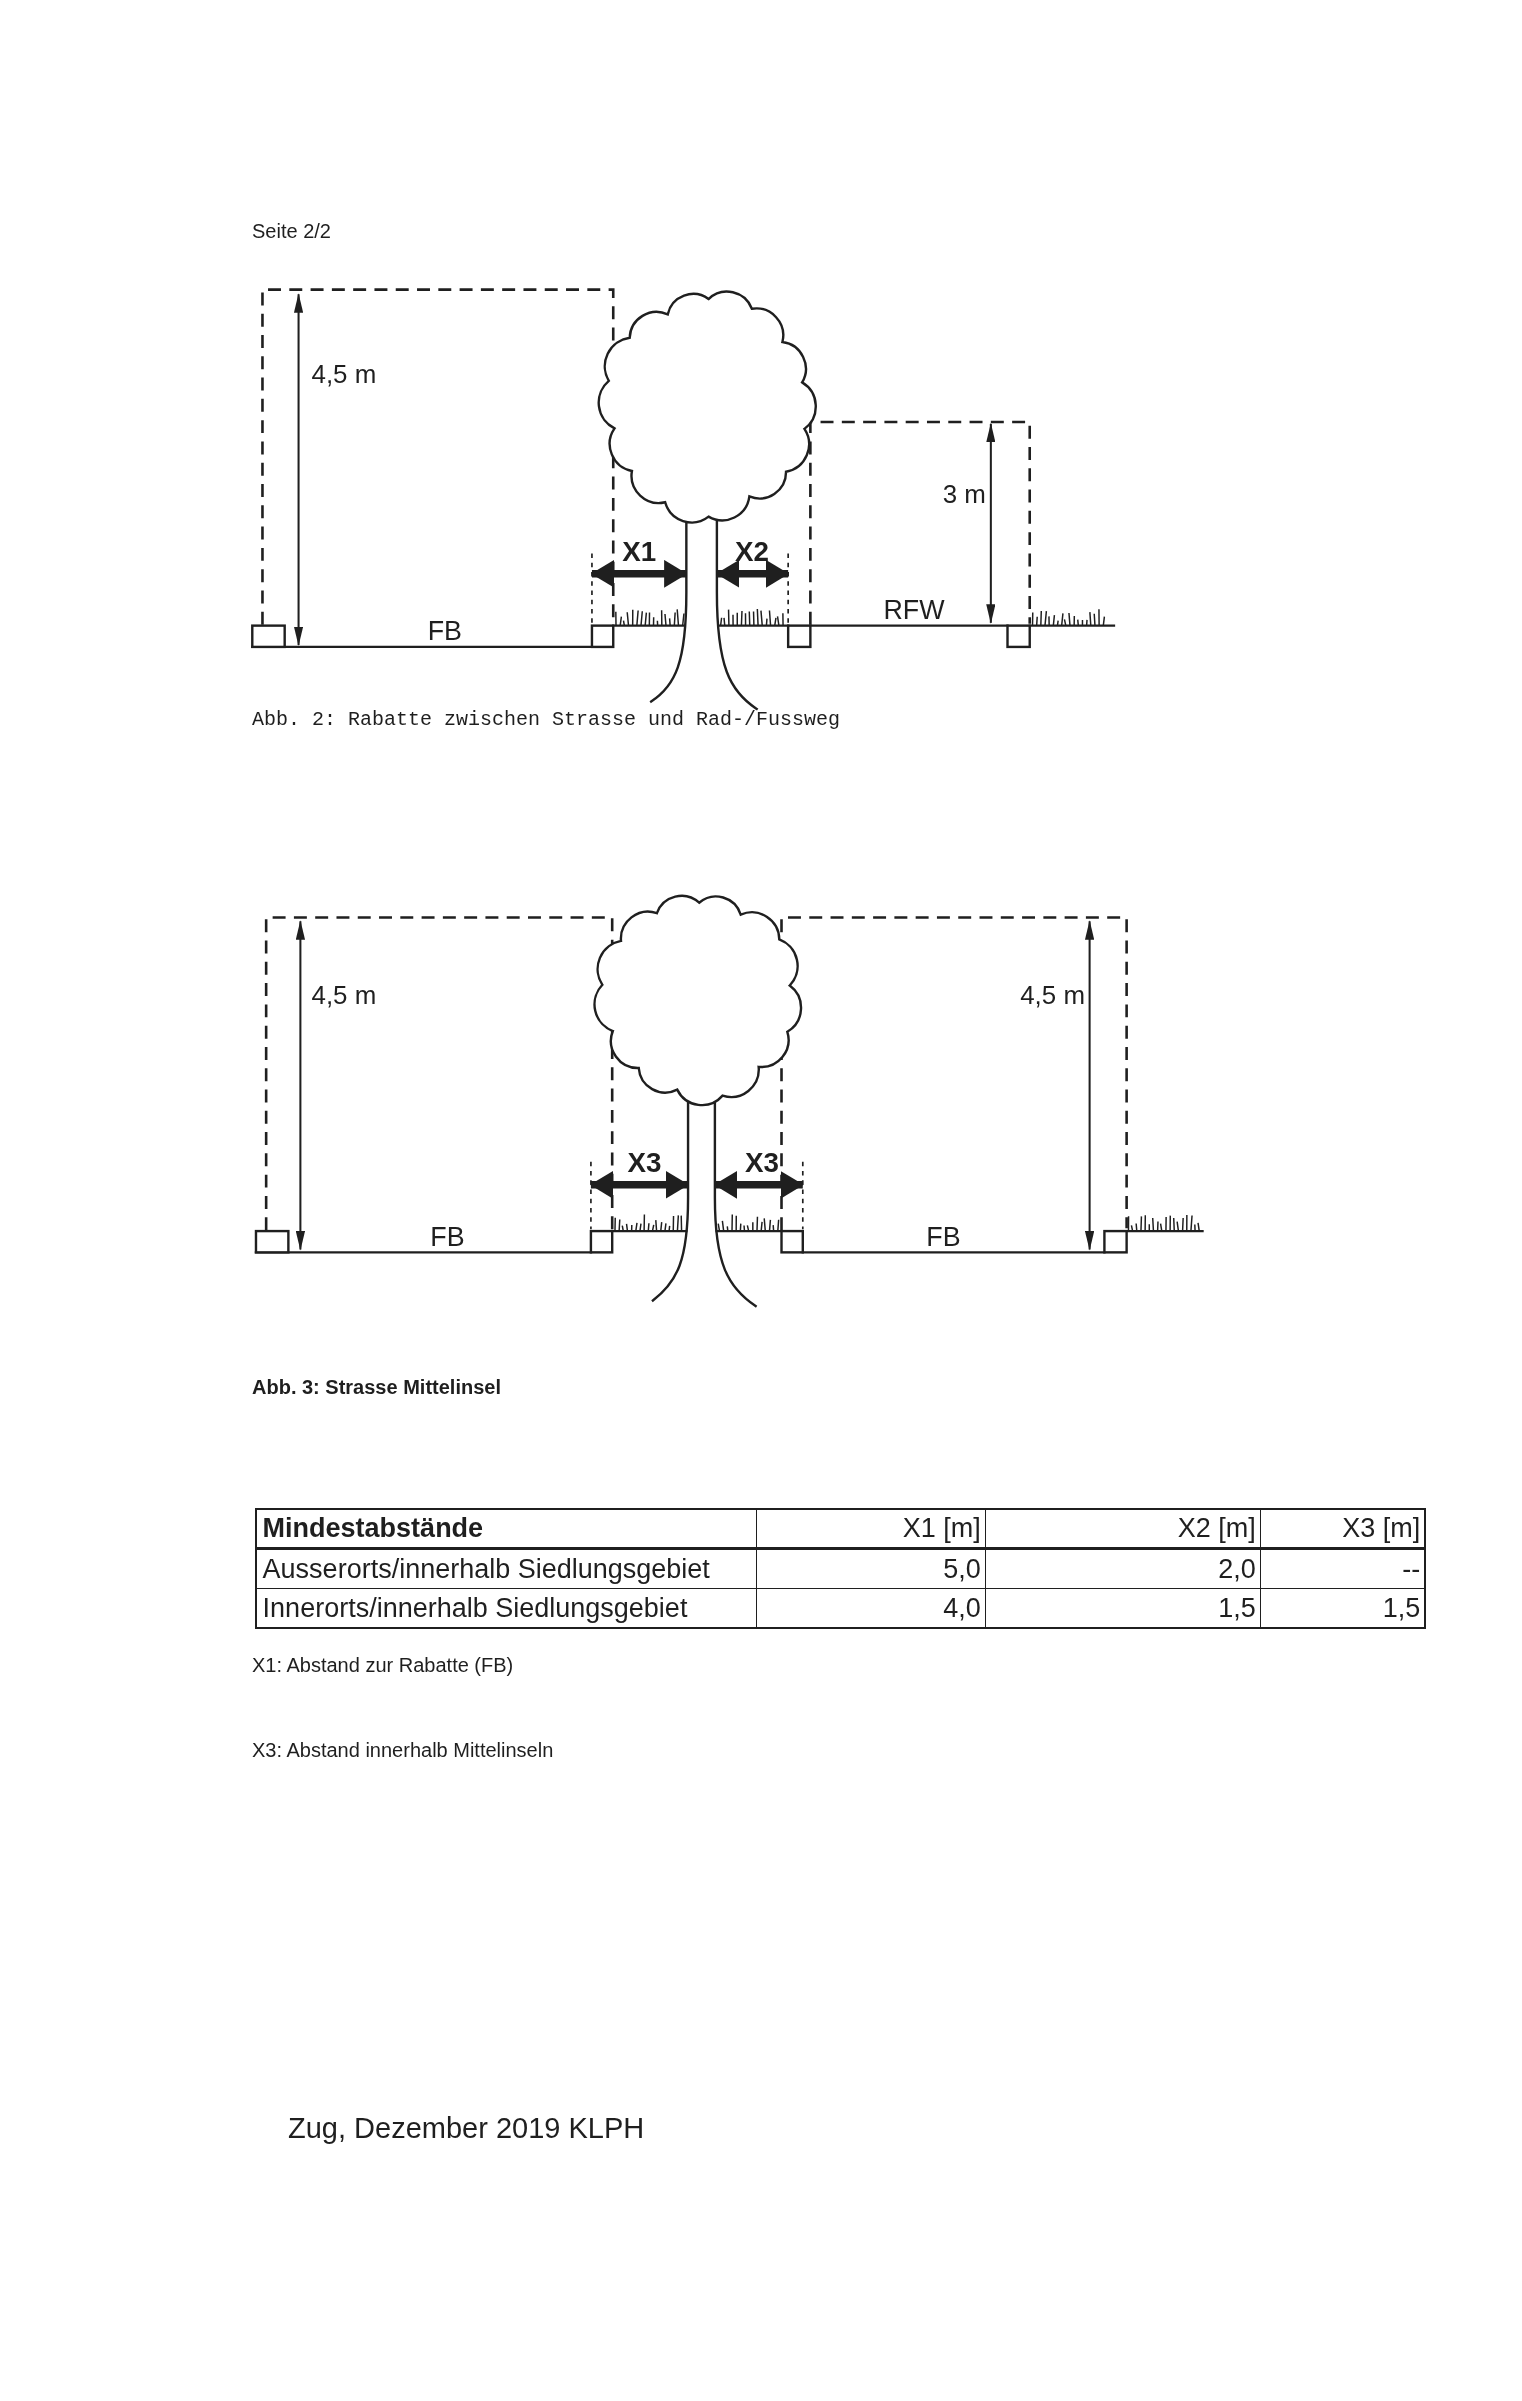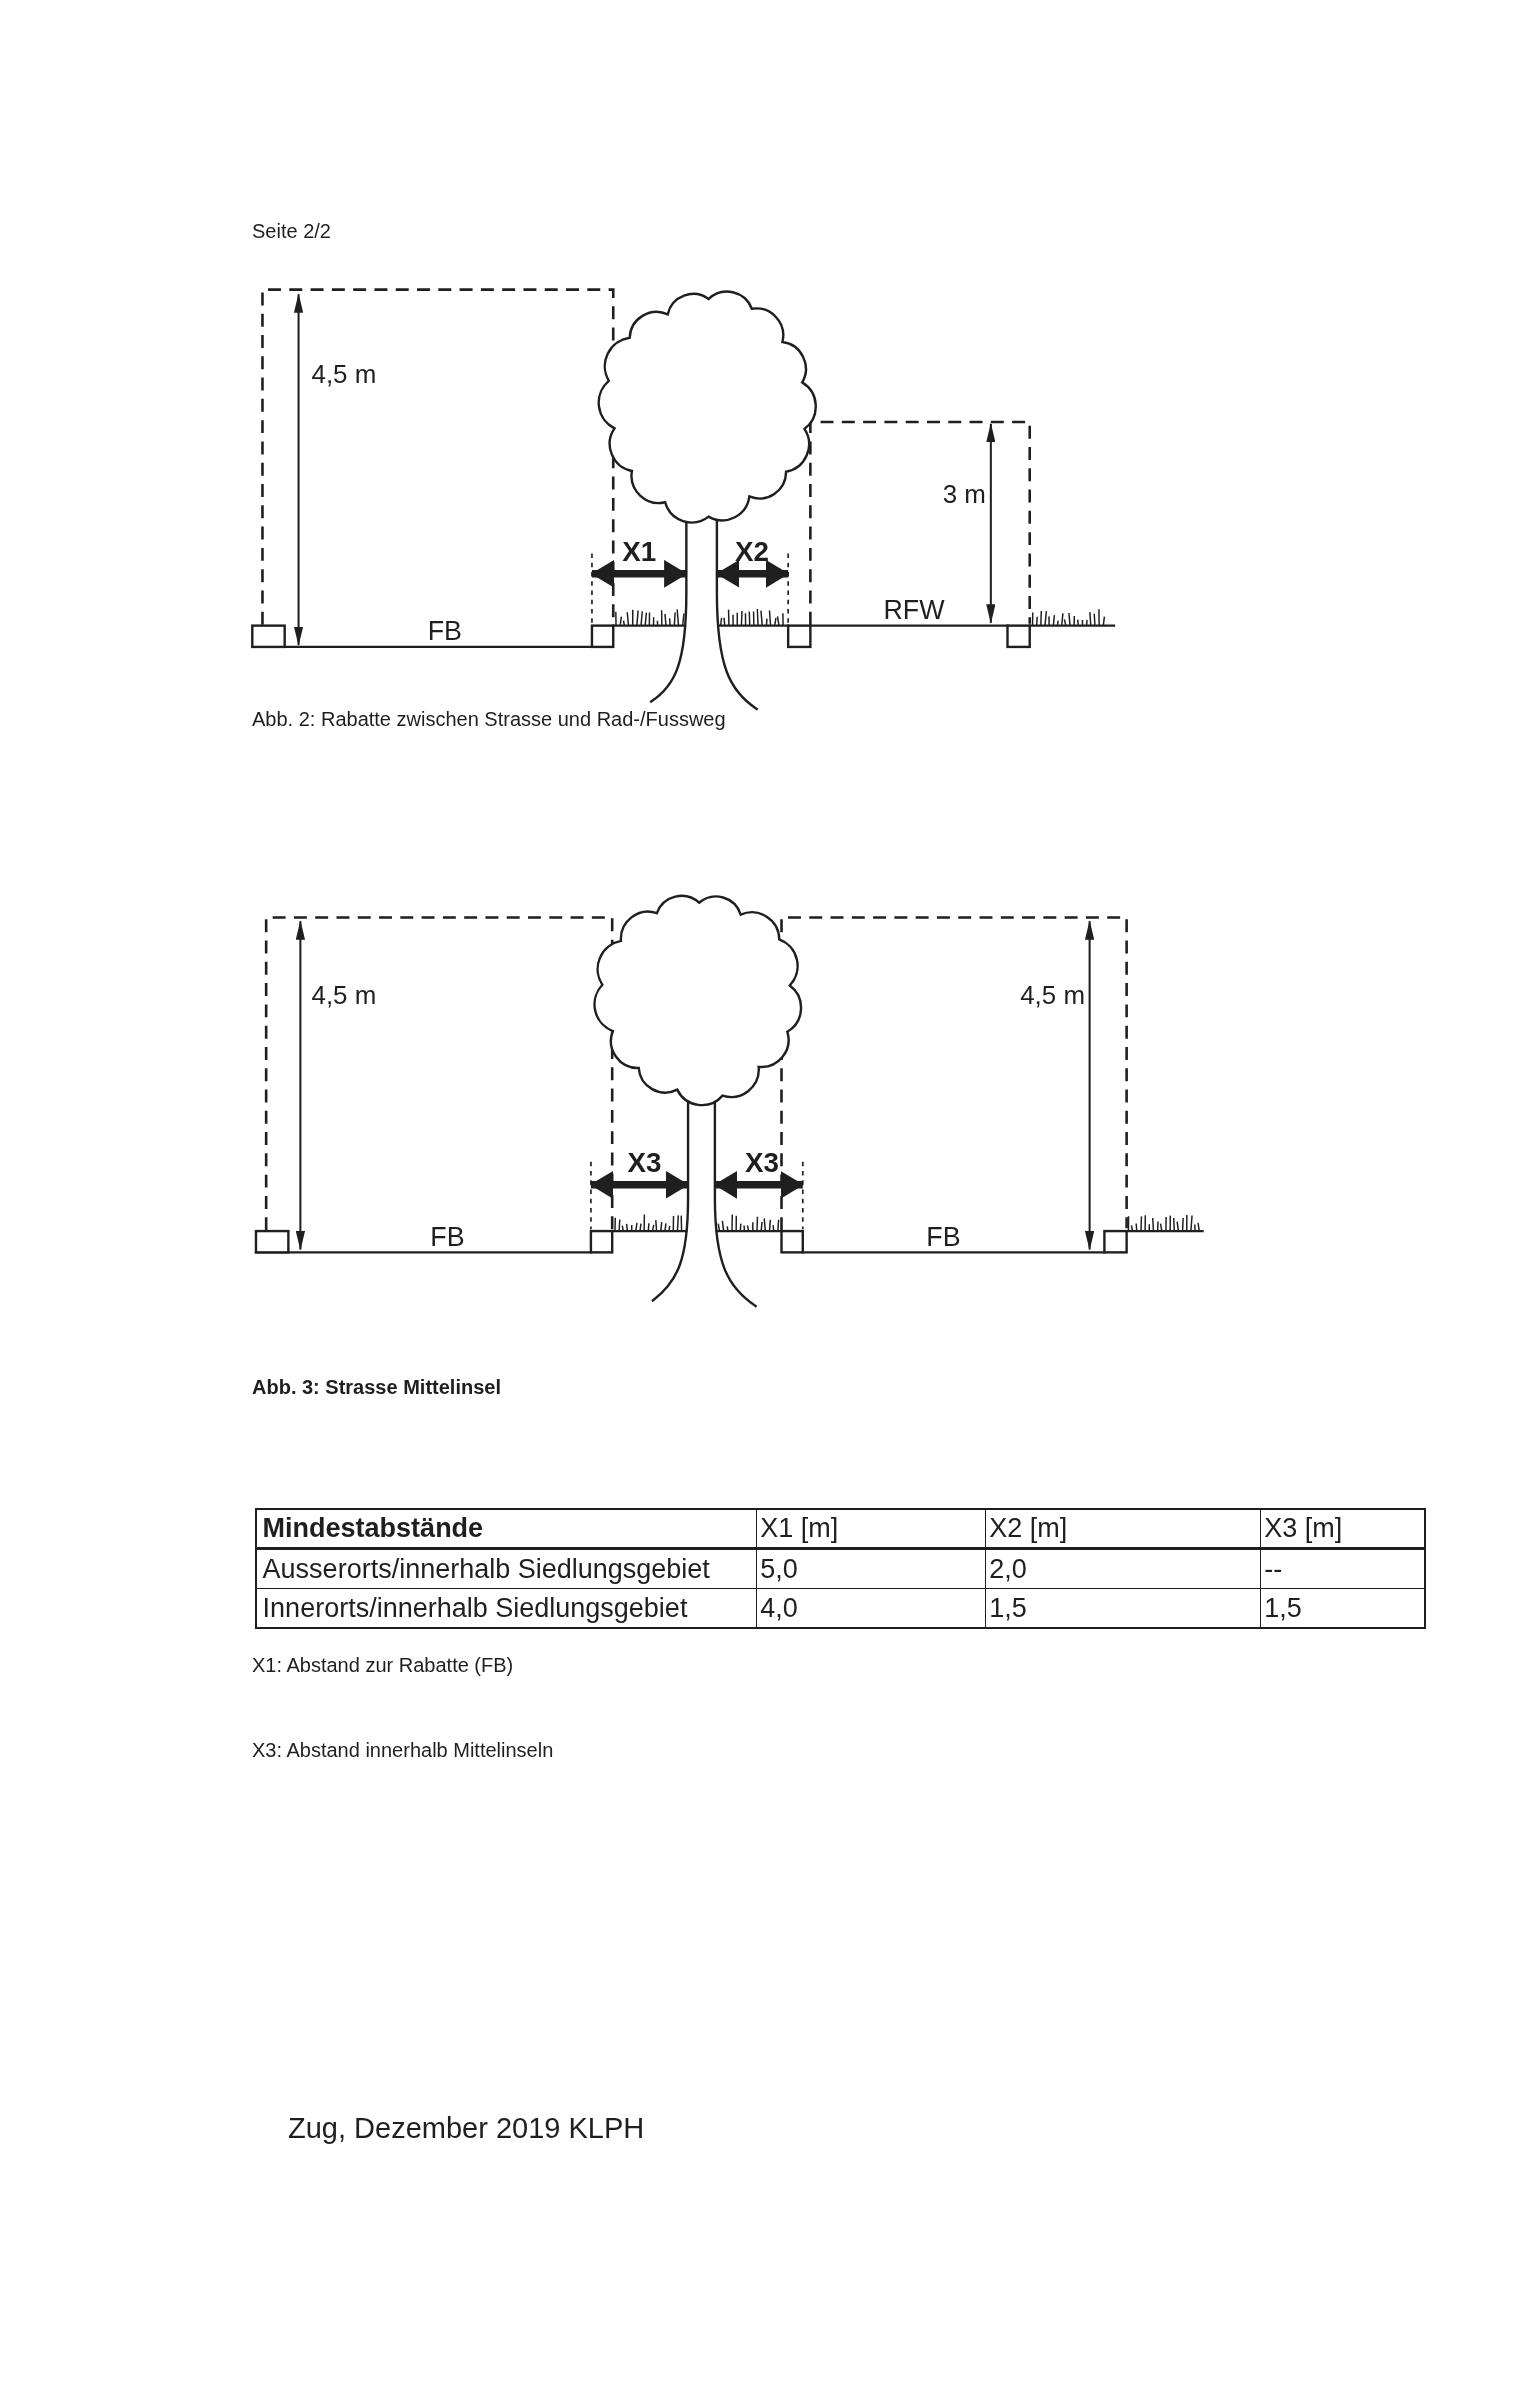--- a/index.html
+++ b/index.html
@@ -34,21 +34,21 @@
     font-size:27px;color:#1f1f1f;
     border:2.8px solid #1f1f1f;
   }
   .distance-table th,.distance-table td{
     border:1.9px solid #1f1f1f;
     height:38px;padding:0 3.7px;
     font-weight:normal;white-space:nowrap;overflow:hidden;
   }
   .distance-table thead th{border-bottom:3.7px solid #1f1f1f;height:37px;}
   .distance-table .c-label{text-align:left;padding-left:5.6px;}
-  .distance-table .c-val{text-align:left;}
+  .distance-table .c-val{text-align:right;}
   .distance-table thead .c-label{font-weight:bold;}
 </style>
 </head>
 <body>
 
 <div class="page">
 
   <div class="txt" style="left:252px;top:216px;">Seite 2/2</div>
 
   <svg style="left:231px;top:259px;" width="907" height="463" viewBox="250 280 980 500">
@@ -99,21 +99,21 @@
     <line class="meas" x1="1071" y1="458" x2="1071" y2="673" marker-start="url(#am)" marker-end="url(#am)"></line>
 
     <text class="lbl" x="337" y="414">4,5 m</text>
     <text class="lbl" x="1019" y="544">3 m</text>
     <text class="dimlbl" x="691" y="606">X1</text>
     <text class="dimlbl" x="813" y="606">X2</text>
     <text class="lblm" x="481" y="692">FB</text>
     <text class="lblm" x="988" y="669">RFW</text>
   </svg>
 
-  <div class="txt" style="left:252px;top:704px;">Abb. 2: Rabatte zwischen Strasse und Rad-/Fussweg</div>
+  <div class="txt" style="left:252px;top:704px;font-family:Liberation Mono, monospace;">Abb. 2: Rabatte zwischen Strasse und Rad-/Fussweg</div>
 
   <svg style="left:231px;top:860px;" width="1027" height="472" viewBox="250 930 1110 510">
 
     <path class="dash" d="M288 1330 L288 992 L662 992 L662 1330"></path>
     <path class="dash" d="M845 1330 L845 992 L1218 992 L1218 1328"></path>
 
     <g>
       <path class="ln" d="M277 1354 H639"></path>
       <path class="ln" d="M662 1331 H742 M775 1331 H845"></path>
       <path class="ln" d="M868 1354 H1194"></path>

